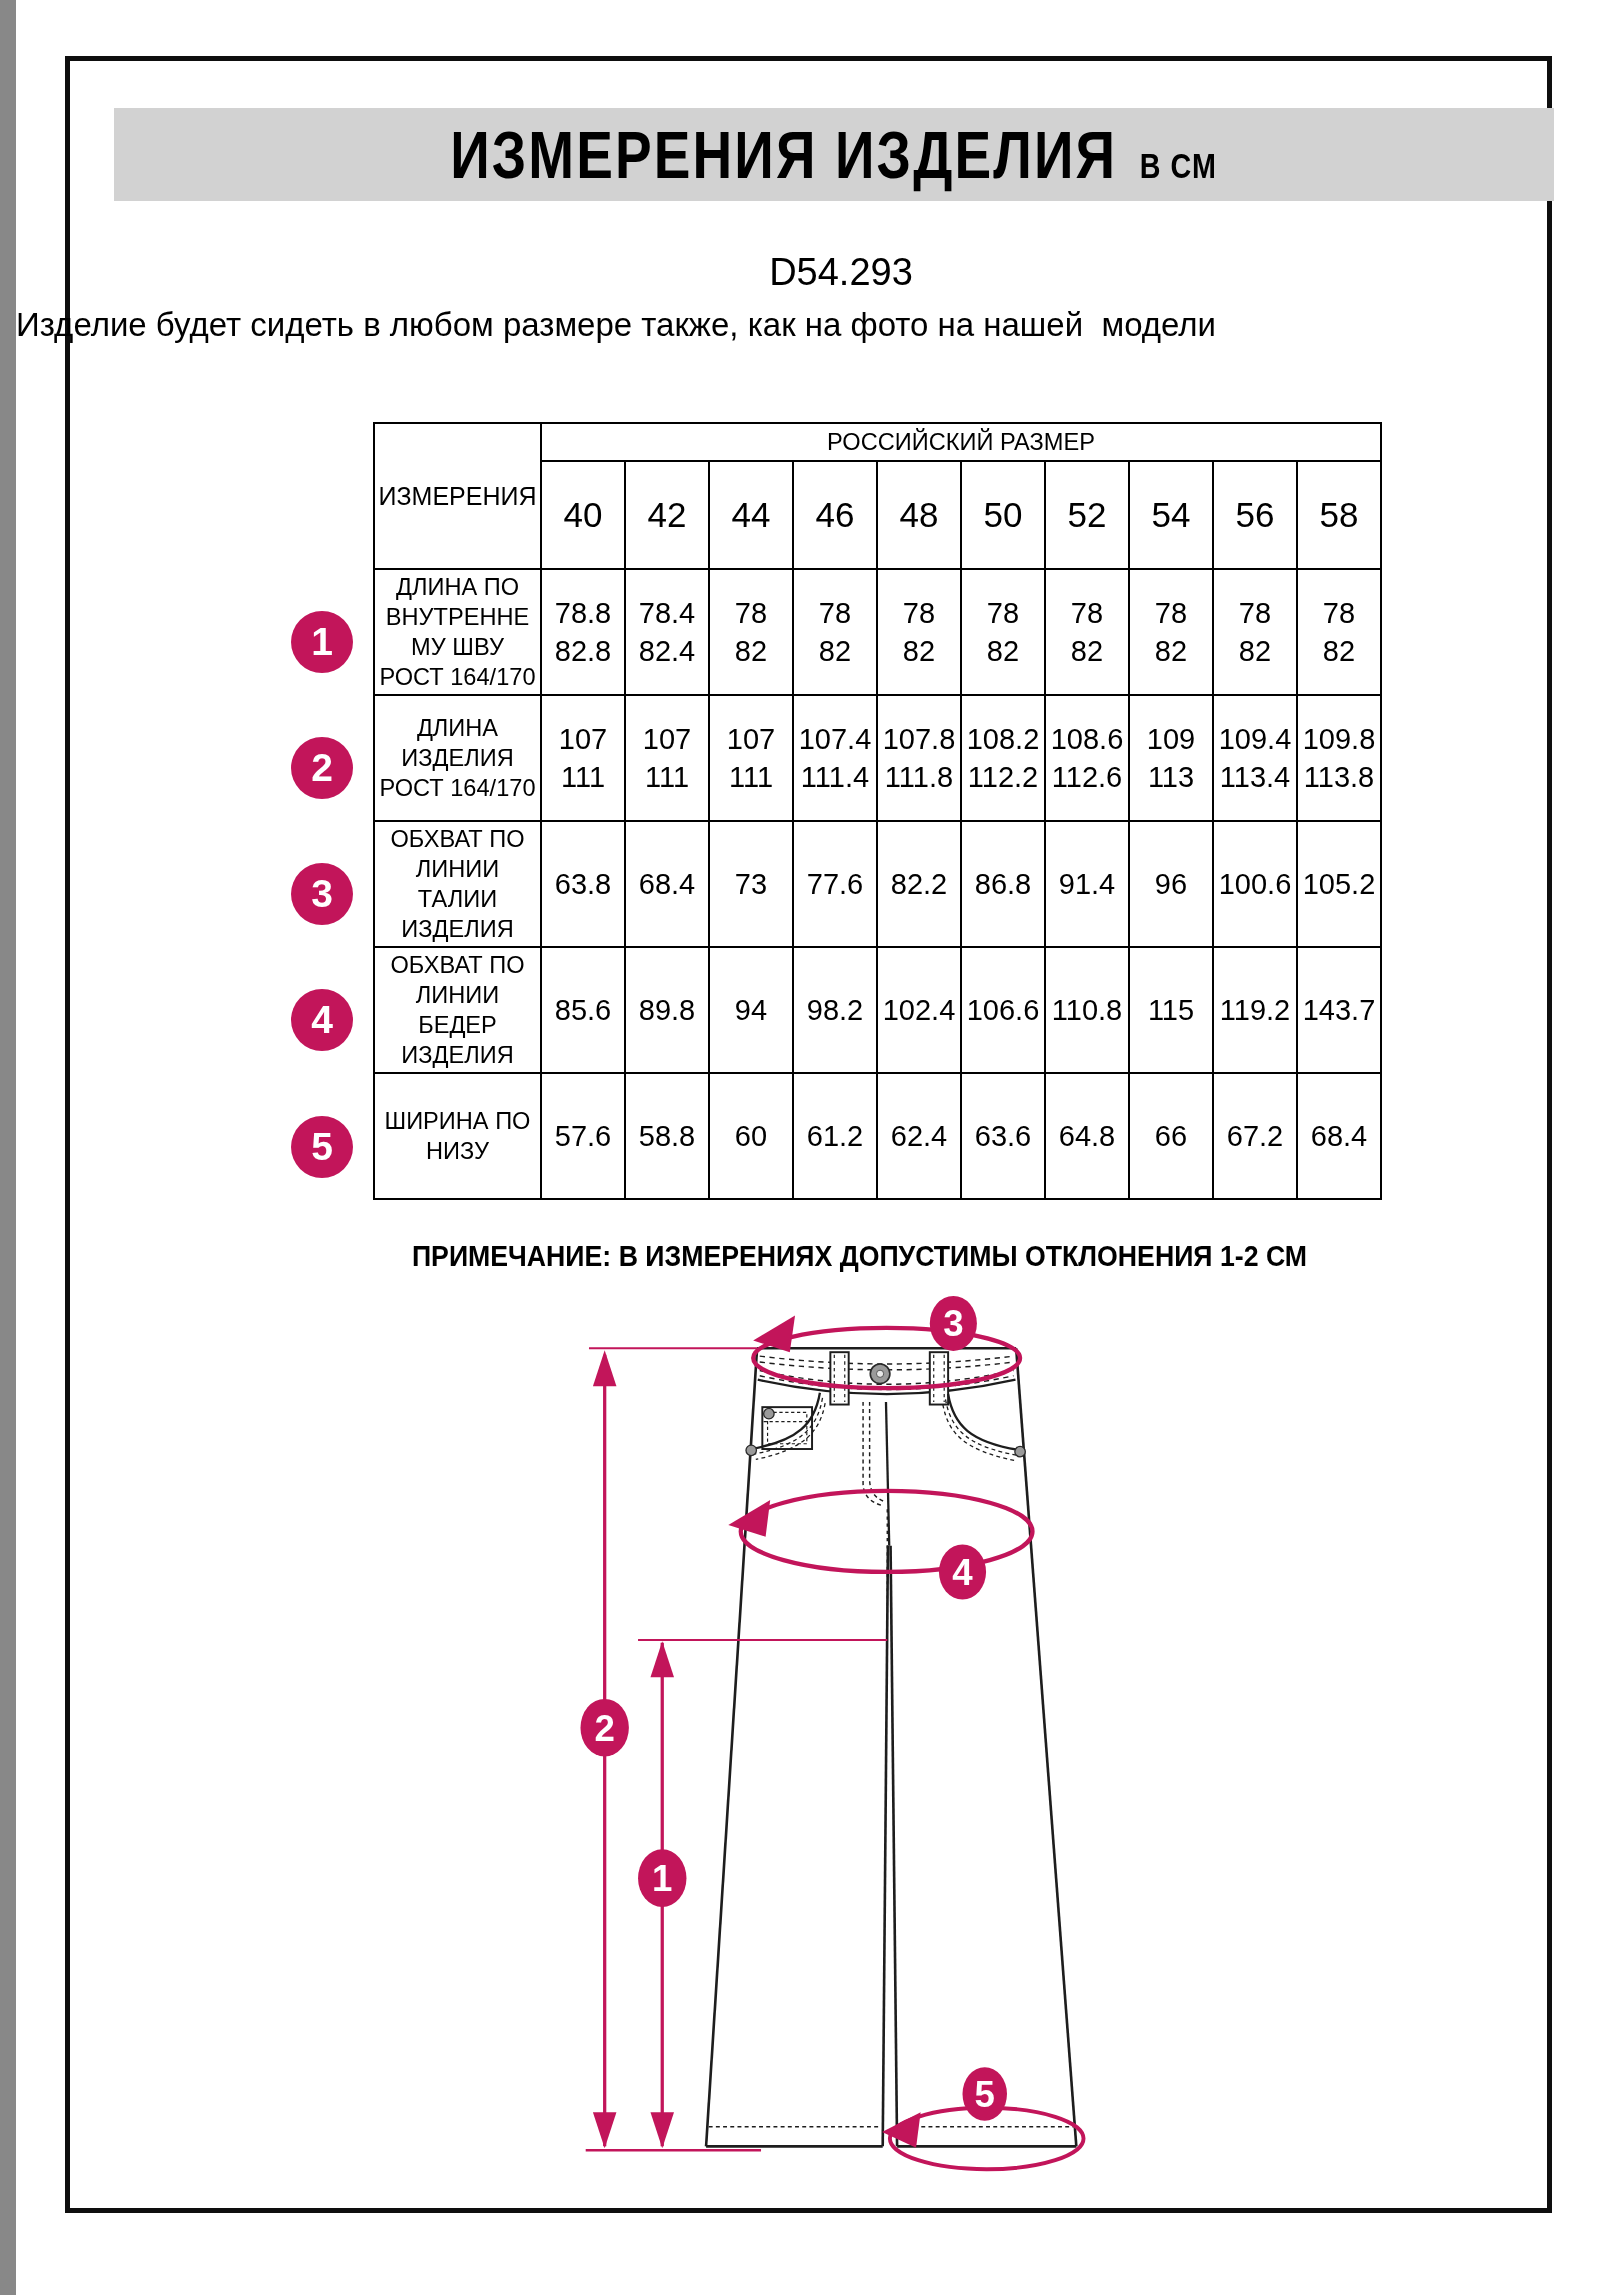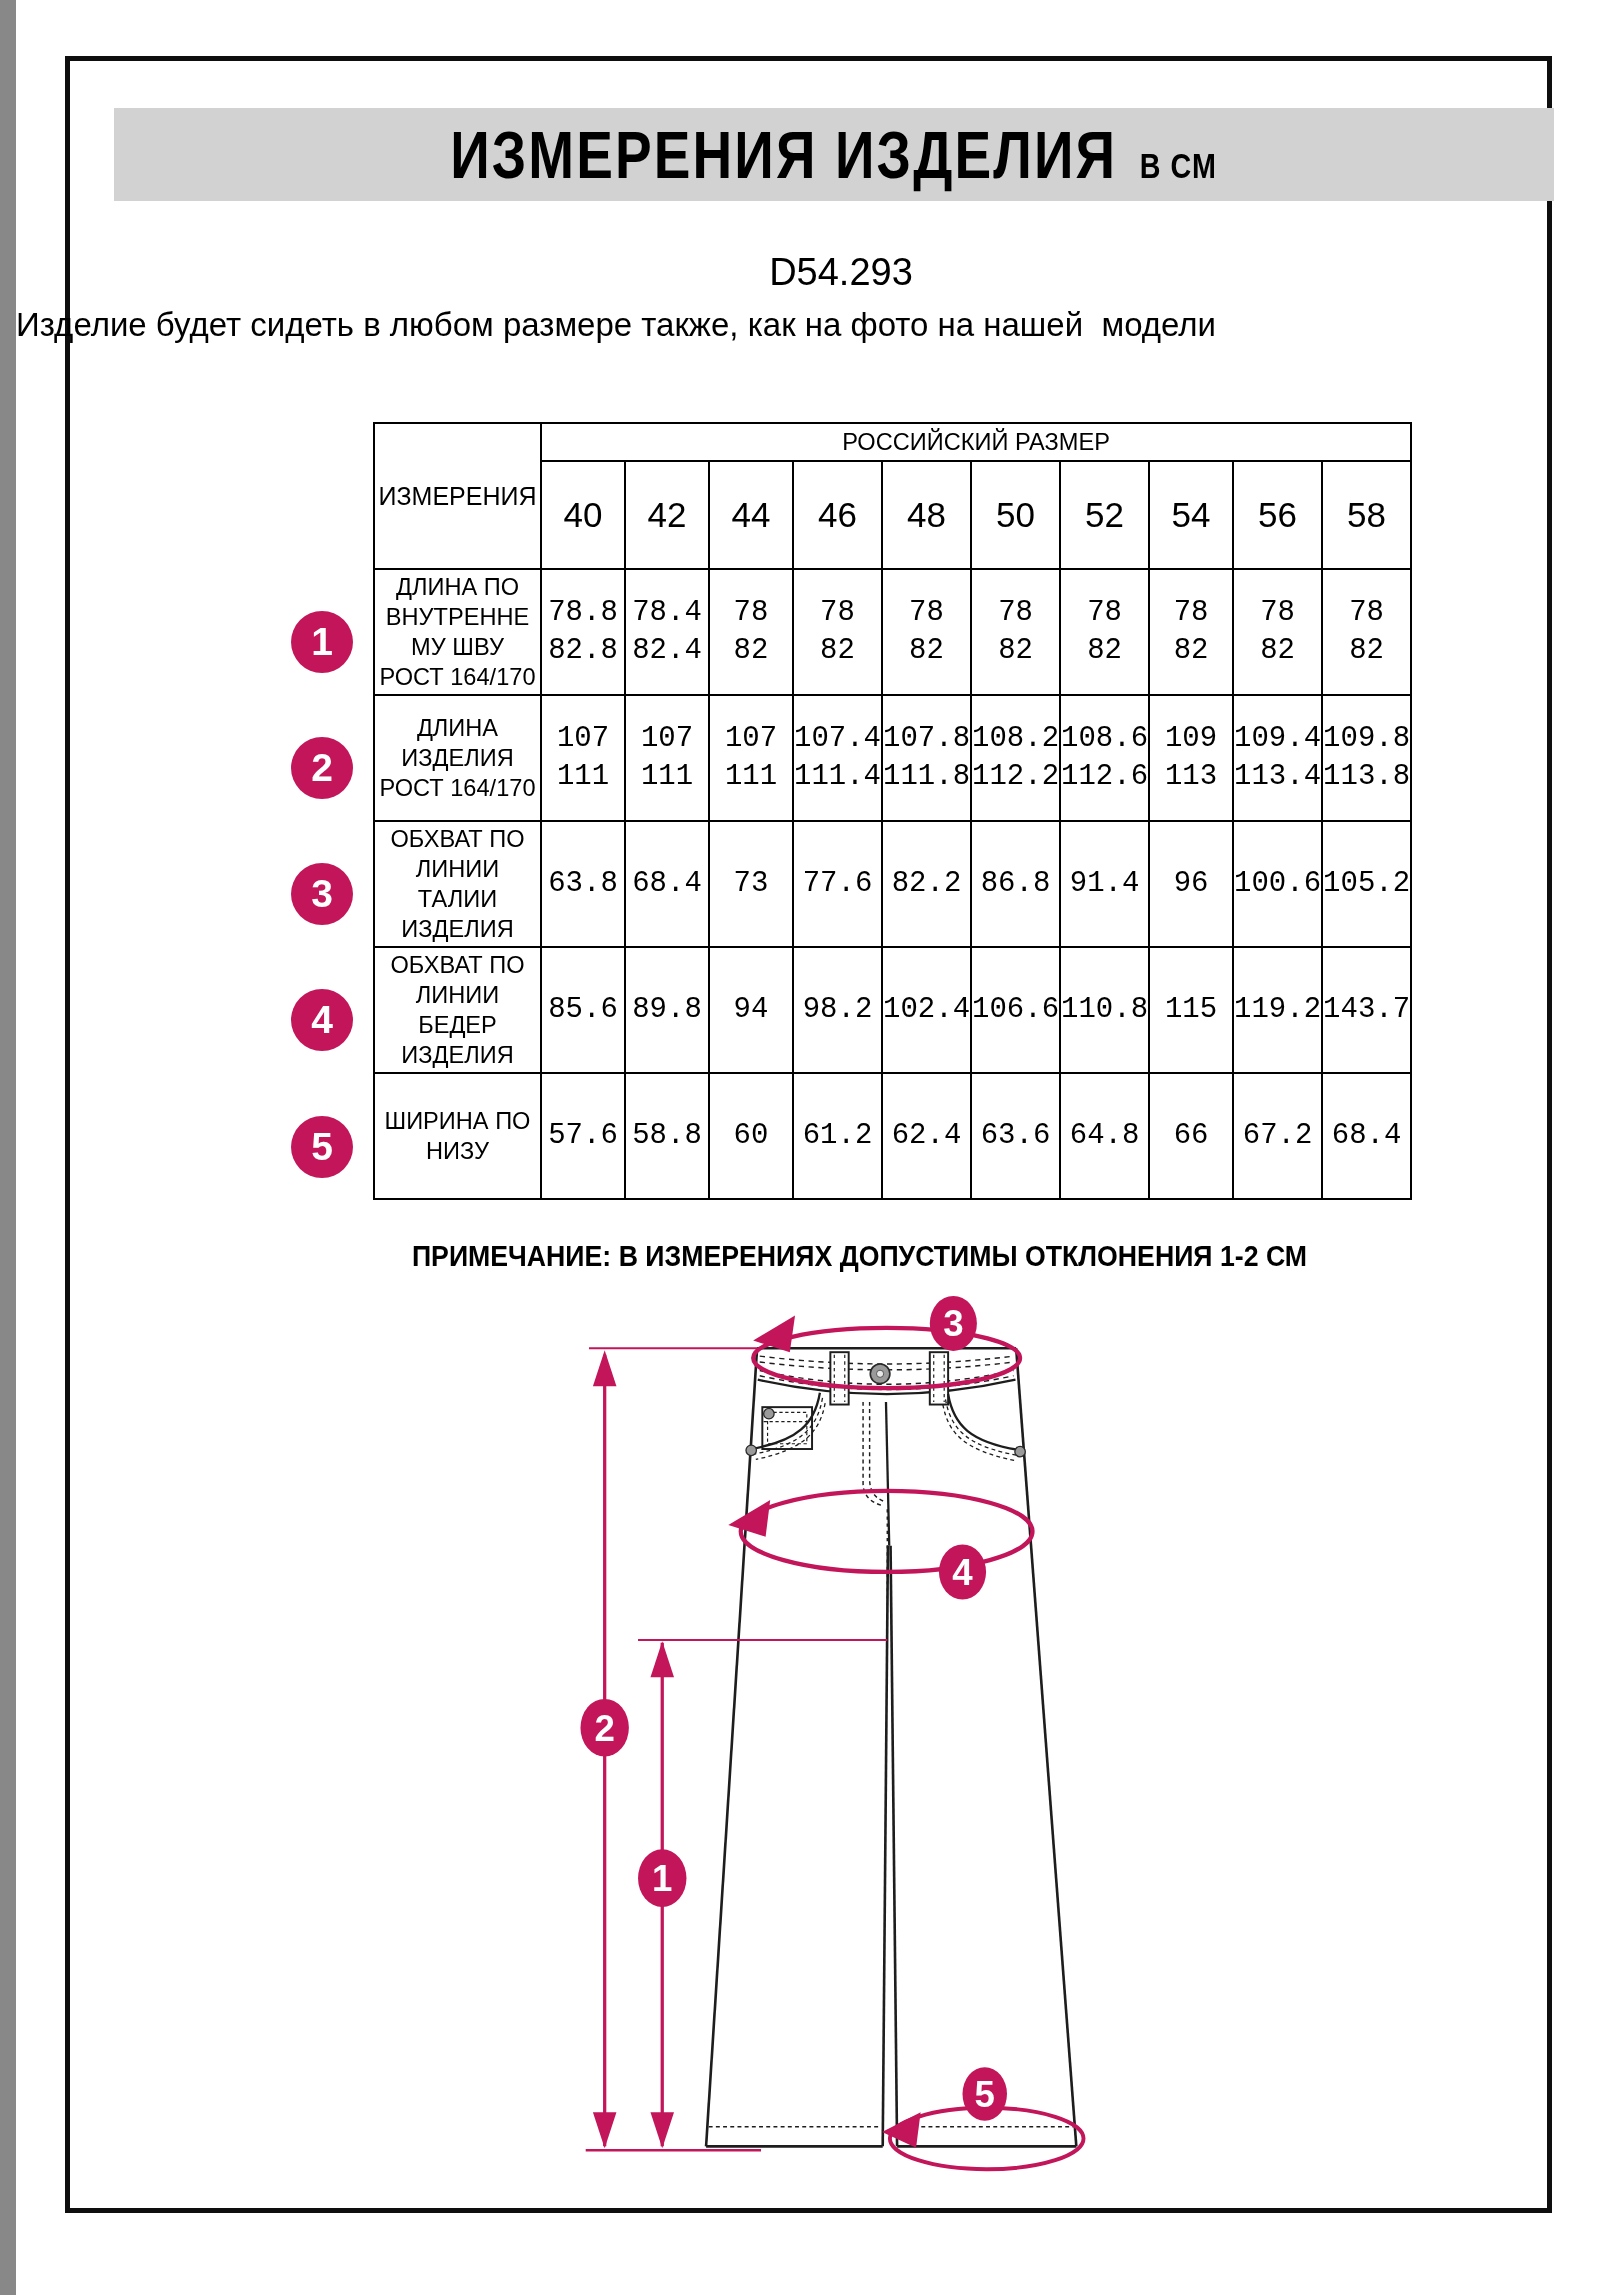--- a/index.html
+++ b/index.html
@@ -23,21 +23,21 @@
                    table-layout:fixed;}
   .size-table th,.size-table td{border:2.6px solid #000;padding:0;text-align:center;
                    vertical-align:middle;font-weight:normal;}
   .col-label{width:167px;}
   .col-size{width:84px;}
   .rus-size{height:38px;font-size:23.6px;}
   .size-num{height:108px;font-size:35px;font-weight:bold;}
   .measures-head{font-size:25px;}
   .data-row{height:126px;}
   .rowlabel{font-size:23.6px;line-height:1.28;white-space:pre-line;}
-  .val{font-size:29px;line-height:1.32;white-space:pre-line;font-family:Liberation Mono, monospace;}
+  .val{font-size:29px;line-height:1.32;white-space:pre-line;}
   .badge{position:absolute;width:62px;height:62px;border-radius:50%;background:#c2155a;
          color:#fff;font-size:39px;font-weight:bold;display:flex;align-items:center;
          justify-content:center;}
   .note{position:absolute;left:357px;top:1240px;width:1011px;
         font-size:29px;font-weight:bold;}
   .note-scale{display:inline-block;transform:scaleX(.92);white-space:nowrap;}
   .drawing{position:absolute;left:537px;top:1276px;width:628px;height:923px;}
 </style>
 </head>
 <body>

